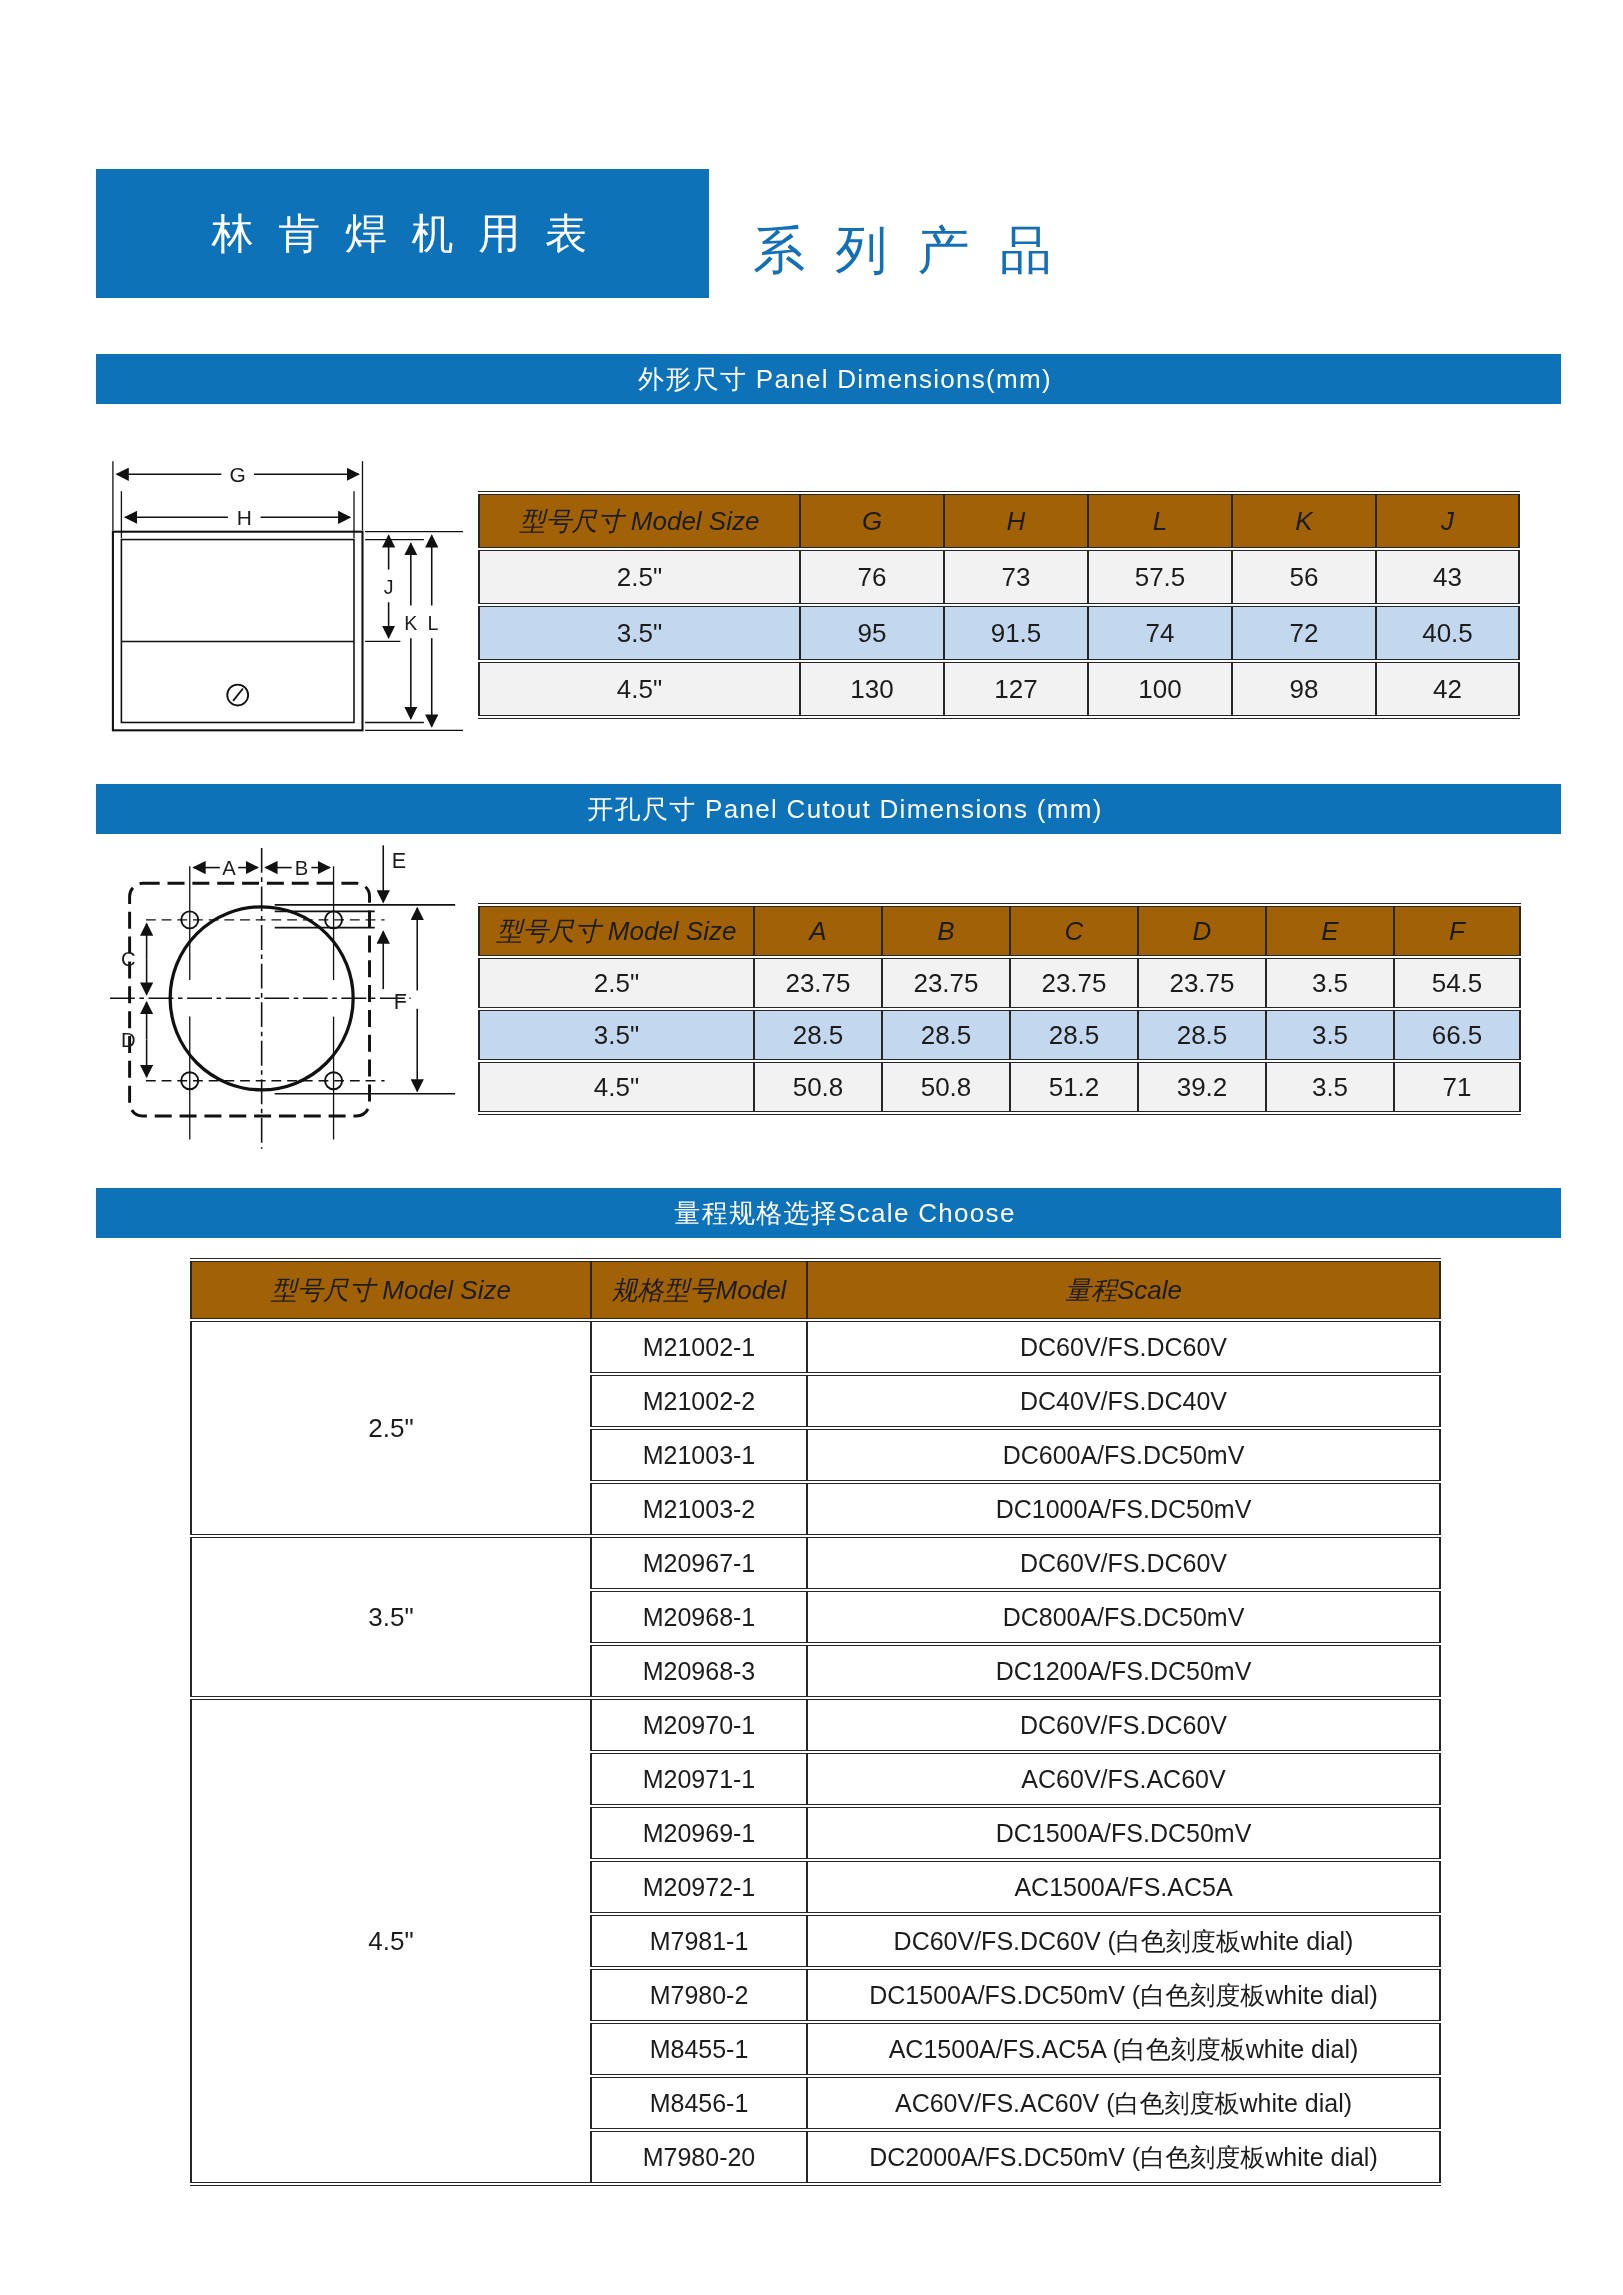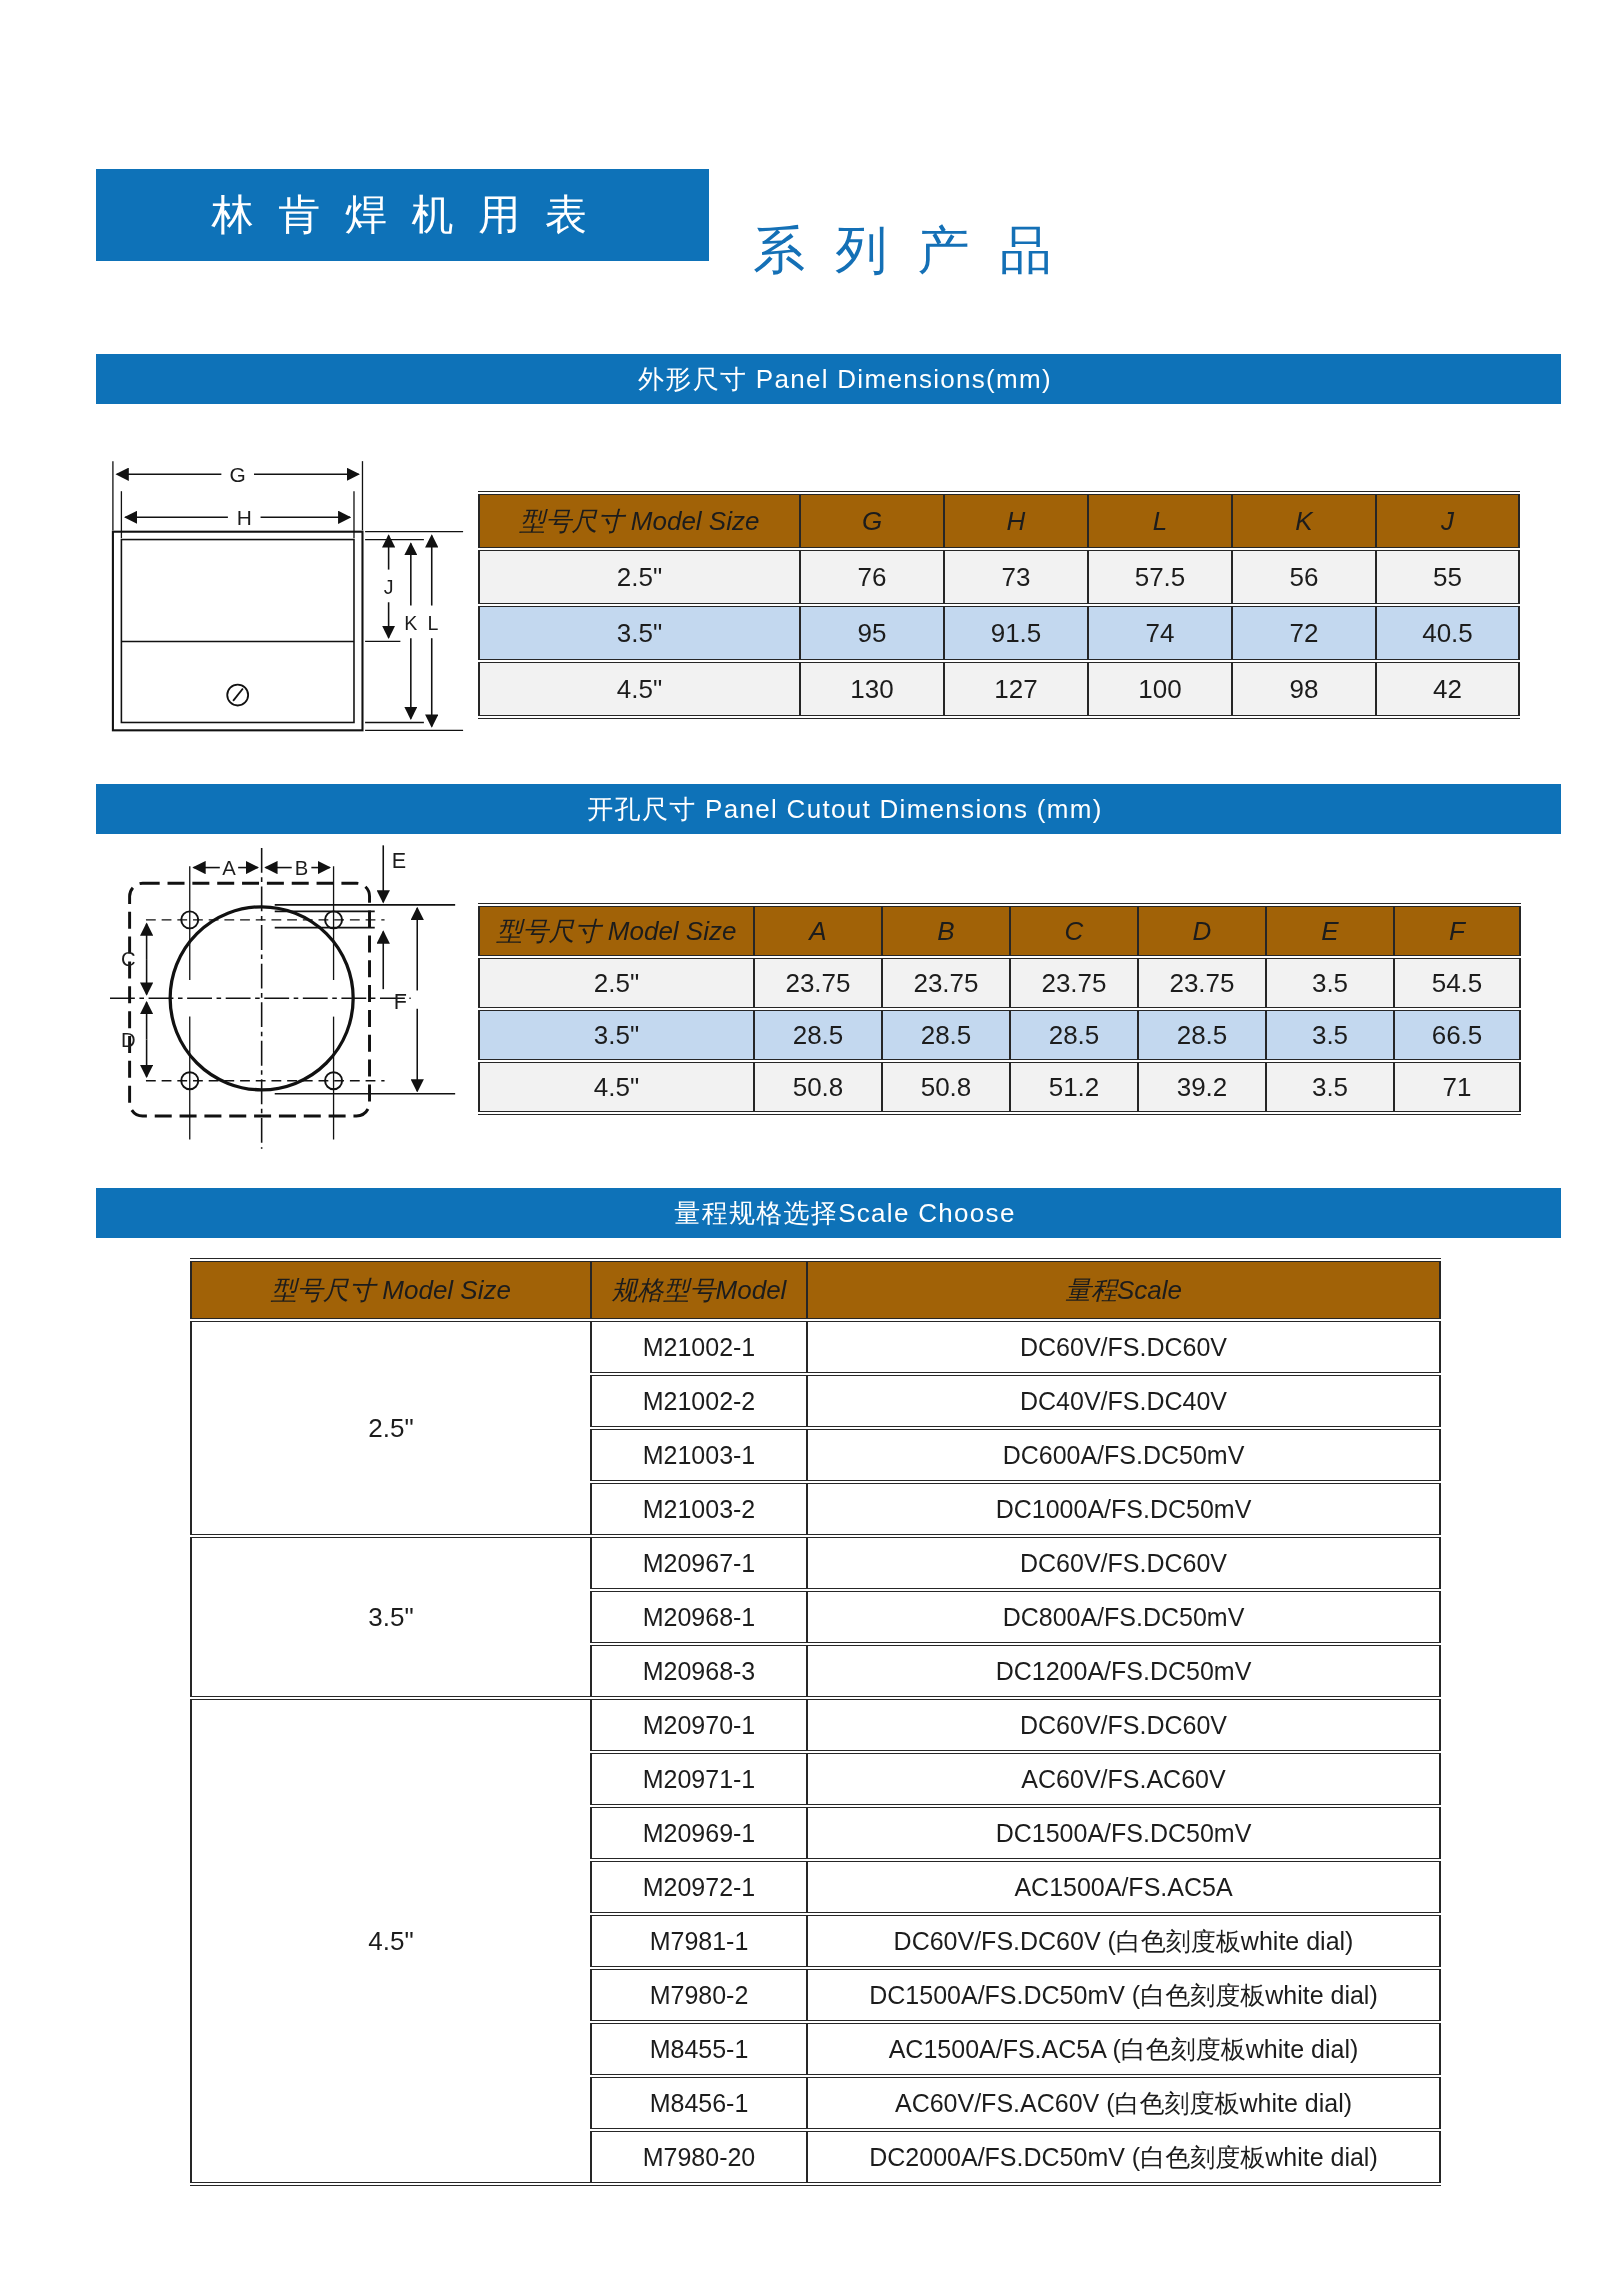--- a/index.html
+++ b/index.html
@@ -1,20 +1,20 @@
 <!DOCTYPE html>
 <html style="font-size:10.5px"><head>
 <meta charset="utf-8">
 <style>
   html,body{margin:0;padding:0;background:#ffffff;}
   body{font-family:"Liberation Sans","DejaVu Sans",sans-serif;color:#1c1c1c;}
   .page{position:relative;width:1623px;height:2295px;background:#ffffff;overflow:hidden;}
 
   
-  .brand-box{position:absolute;left:96px;top:169px;width:613px;height:92px;
+  .brand-box{position:absolute;left:96px;top:169px;width:613px;height:129px;
     background:#0e72b8;display:flex;align-items:center;justify-content:center;}
   .brand-box .t{color:#ffffff;font-size:42px;font-weight:500;letter-spacing:6.5px;white-space:nowrap;}
   .series{position:absolute;left:753px;top:226px;height:49px;display:flex;align-items:center;
     color:#1470b6;font-size:52px;font-weight:500;letter-spacing:7.9px;white-space:nowrap;}
 
   
   .banner{position:absolute;left:96px;width:1432px;height:50px;background:#0e72b8;
     display:flex;align-items:center;justify-content:center;color:#ffffff;
     font-size:26px;font-weight:500;letter-spacing:1.3px;padding-left:33px;}
   .banner.b1{top:354px;} .banner.b2{top:772px;margin-top:12px;} .banner.b3{top:1188px;}
@@ -123,21 +123,21 @@
         <th>J</th>
       </tr>
     </thead>
     <tbody>
       <tr class="row-gray">
         <td>2.5"</td>
         <td>76</td>
         <td>73</td>
         <td>57.5</td>
         <td>56</td>
-        <td>55</td>
+        <td>43</td>
       </tr>
       <tr class="row-blue">
         <td>3.5"</td>
         <td>95</td>
         <td>91.5</td>
         <td>74</td>
         <td>72</td>
         <td>40.5</td>
       </tr>
       <tr class="row-gray">

